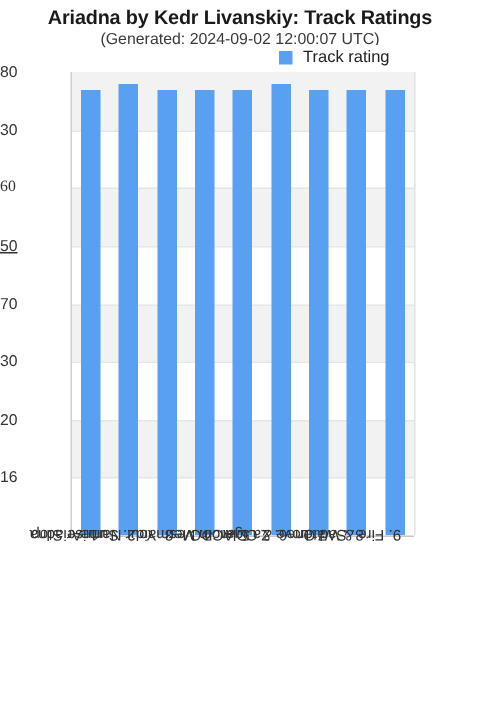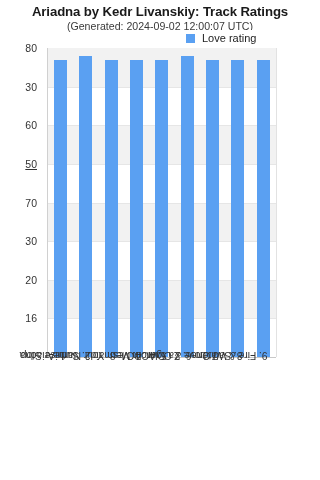--- a/index.html
+++ b/index.html
@@ -134,21 +134,21 @@
     height: 1px;
     background: #c8c8c8;
   }
 
   .ytick {
     position: absolute;
     right: 0;
     transform: translateY(-50%);
     font-size: 10.5px;
     color: #333333;
-    text-align: right;
+    text-align: left;
     width: 100%;
     padding-right: 5px;
     box-sizing: border-box;
     white-space: nowrap;
   }
   .yaxis-labels {
     position: absolute;
     left: 0;
     top: 0;
     width: 42px;
@@ -185,30 +185,30 @@
 <body>
 
 <div id="chart-root">
 
   <div class="chart-title">Ariadna by Kedr Livanskiy: Track Ratings</div>
 
   <div class="chart-subtitle">(Generated: 2024-09-02 12:00:07 UTC)</div>
 
   <div class="legend">
     <span class="legend-swatch"></span>
-    <span class="legend-label">Love rating</span>
+    <span class="legend-label">Track rating</span>
   </div>
 
   <div class="yaxis-labels">
       <div class="ytick" style="top: 318.375px;">16</div>
       <div class="ytick" style="top: 279.75px;">20</div>
       <div class="ytick" style="top: 241.125px; margin-left: 24px;">30</div>
       <div class="ytick" style="top: 202.5px;">70</div>
       <div class="ytick" style="top: 163.875px; text-decoration: underline;">50</div>
-      <div class="ytick" style="top: 125.25px;">60</div>
+      <div class="ytick" style="top: 125.25px; font-family: Liberation Serif, serif;">60</div>
       <div class="ytick" style="top: 86.625px;">30</div>
       <div class="ytick" style="top: 48px;">80</div>
     </div>
 
   <div class="plot-area">
     <div class="bands">
         <div class="band alt" style="top: 270.375px; height: 38.625px;"></div>
         <div class="band" style="top: 231.75px; height: 38.625px;"></div>
         <div class="band alt" style="top: 193.125px; height: 38.625px;"></div>
         <div class="band" style="top: 154.5px; height: 38.625px;"></div>

